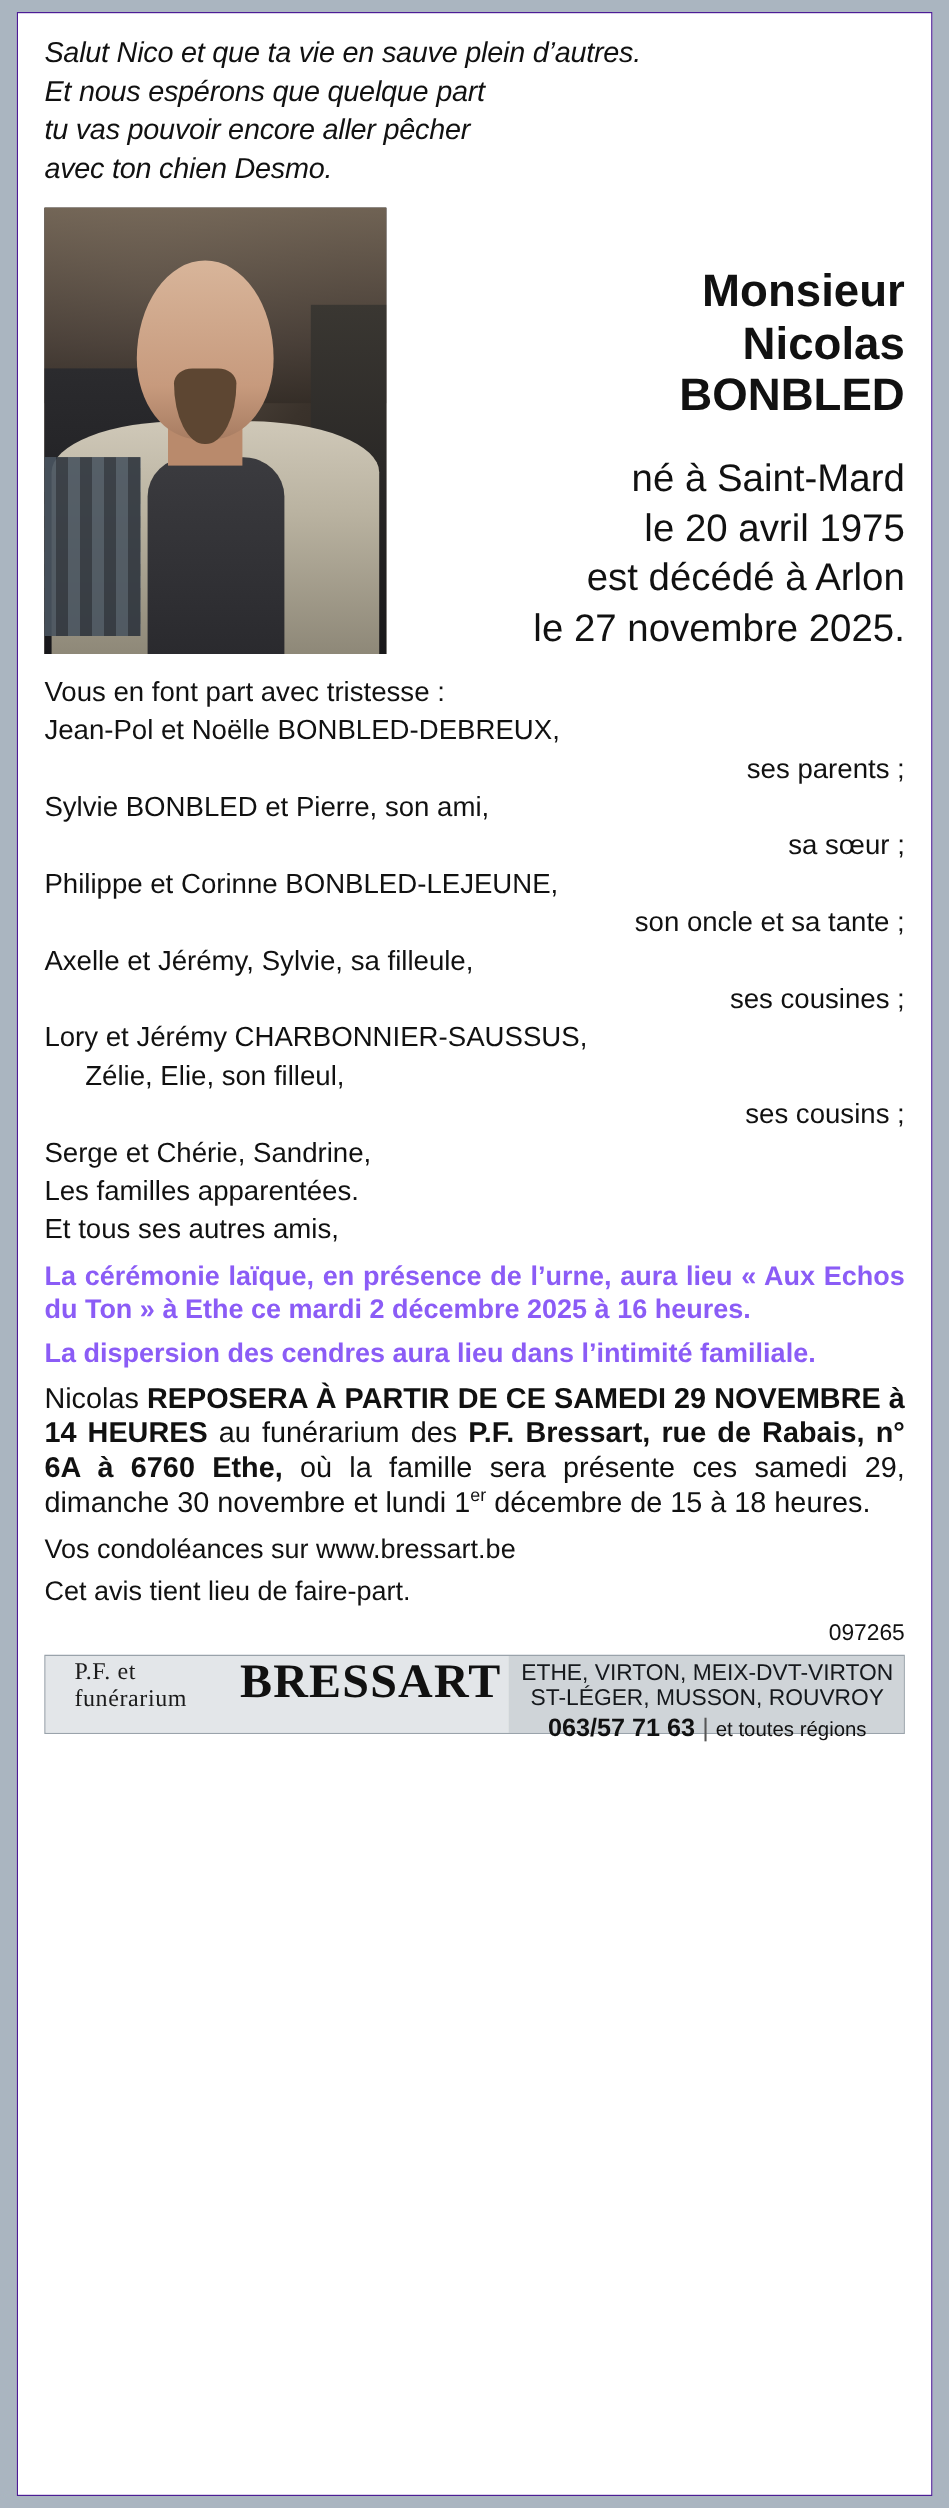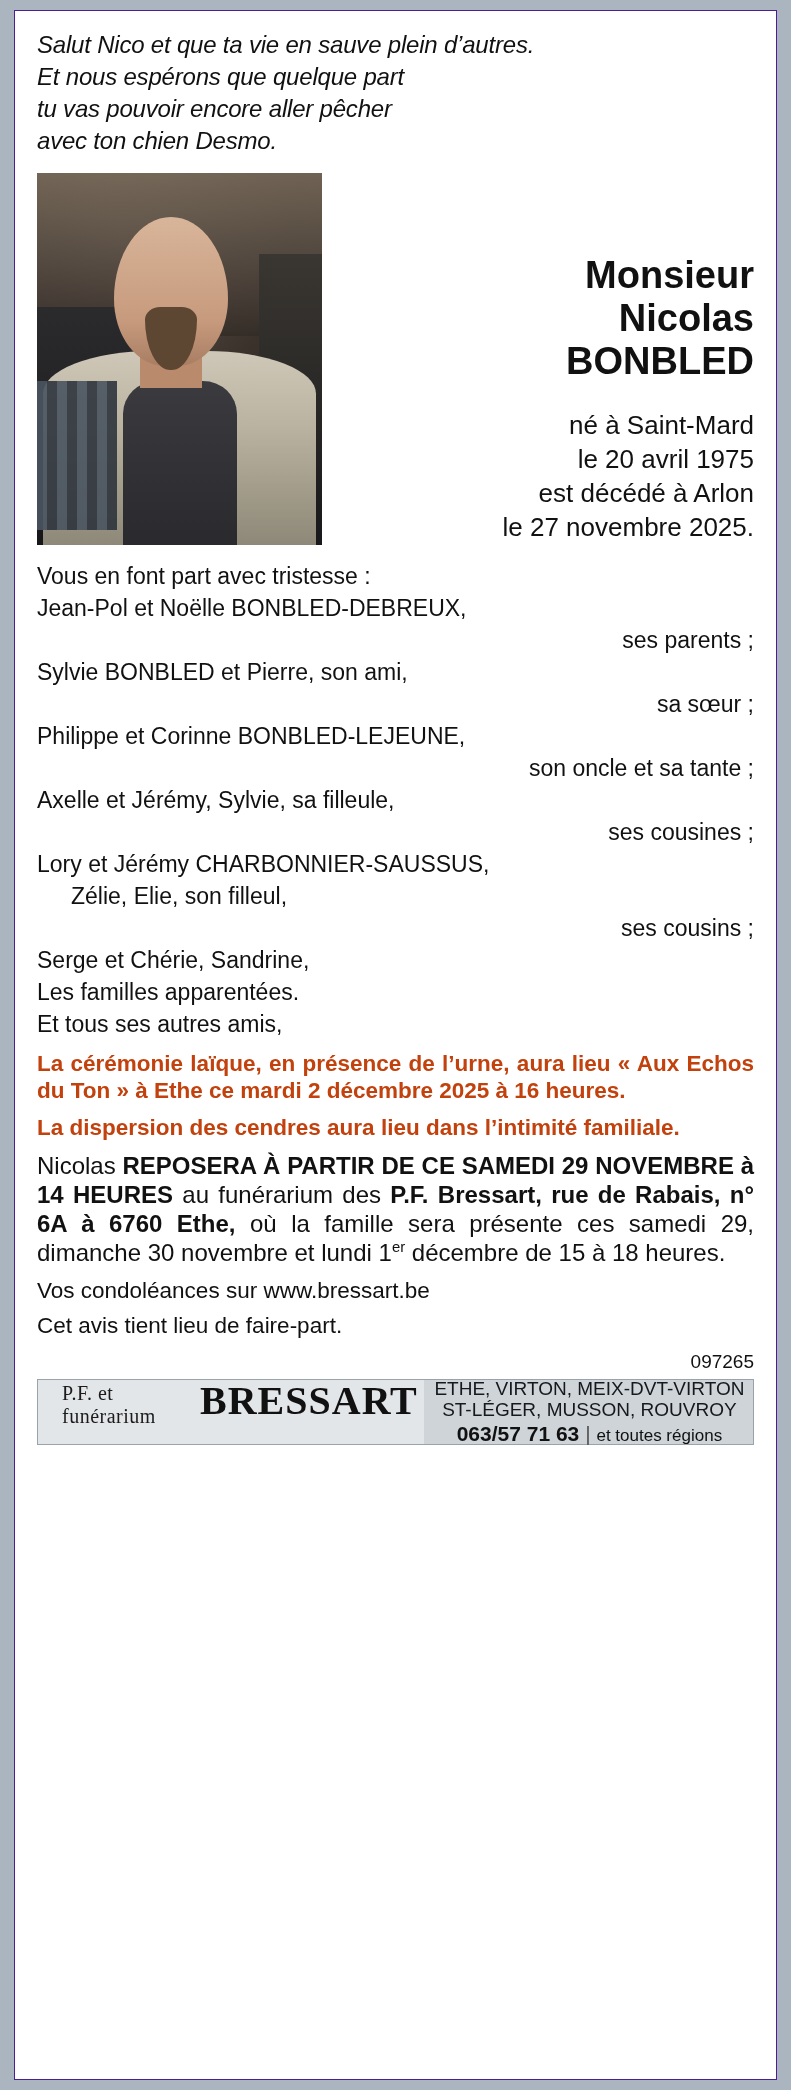--- a/index.html
+++ b/index.html
@@ -112,21 +112,21 @@
   }
   .mons {
     font-size: 38px;
     font-weight: bold;
     line-height: 1.14;
     color: #111;
     letter-spacing: 0px;
   }
   .birth {
     margin-top: 26px;
-    font-size: 26px;
+    font-size: 32px;
     line-height: 1.3;
     color: #111;
   }
 
   
   .family {
     margin-top: 20px;
     font-size: 23px;
     line-height: 1.0;
     color: #111;
@@ -140,21 +140,21 @@
     margin: 0 0 9px 0;
   }
   .family .indent { padding-left: 34px; }
 
   
   .cer {
     margin-top: 14px;
     font-size: 22.5px;
     font-weight: bold;
     line-height: 1.2;
-    color: #c2410c;
+    color: #8b5cf6;
     text-align: justify;
   }
   .cer p { margin: 0 0 10px 0; }
 
   .repose {
     margin-top: 4px;
     font-size: 24px;
     line-height: 1.22;
     color: #111;
     text-align: justify;
@@ -207,21 +207,21 @@
     letter-spacing: 1px;
     line-height: .95;
     color: #111;
     font-family: "Liberation Serif", serif;
   }
   .footer-right {
     flex: 1 1 auto;
     background: #cfd4d8;
     padding: 4px 8px 4px 10px;
     text-align: center;
-    display:flex; flex-direction:column; justify-content:center;
+    display:flex; flex-direction:column; justify-content:space-between;
   }
   .fr1, .fr2 {
     font-size: 19px;
     color: #15181c;
     line-height: 1.12;
   }
   .fr3 {
     margin-top: 2px;
     font-size: 21px;
     color: #111;

